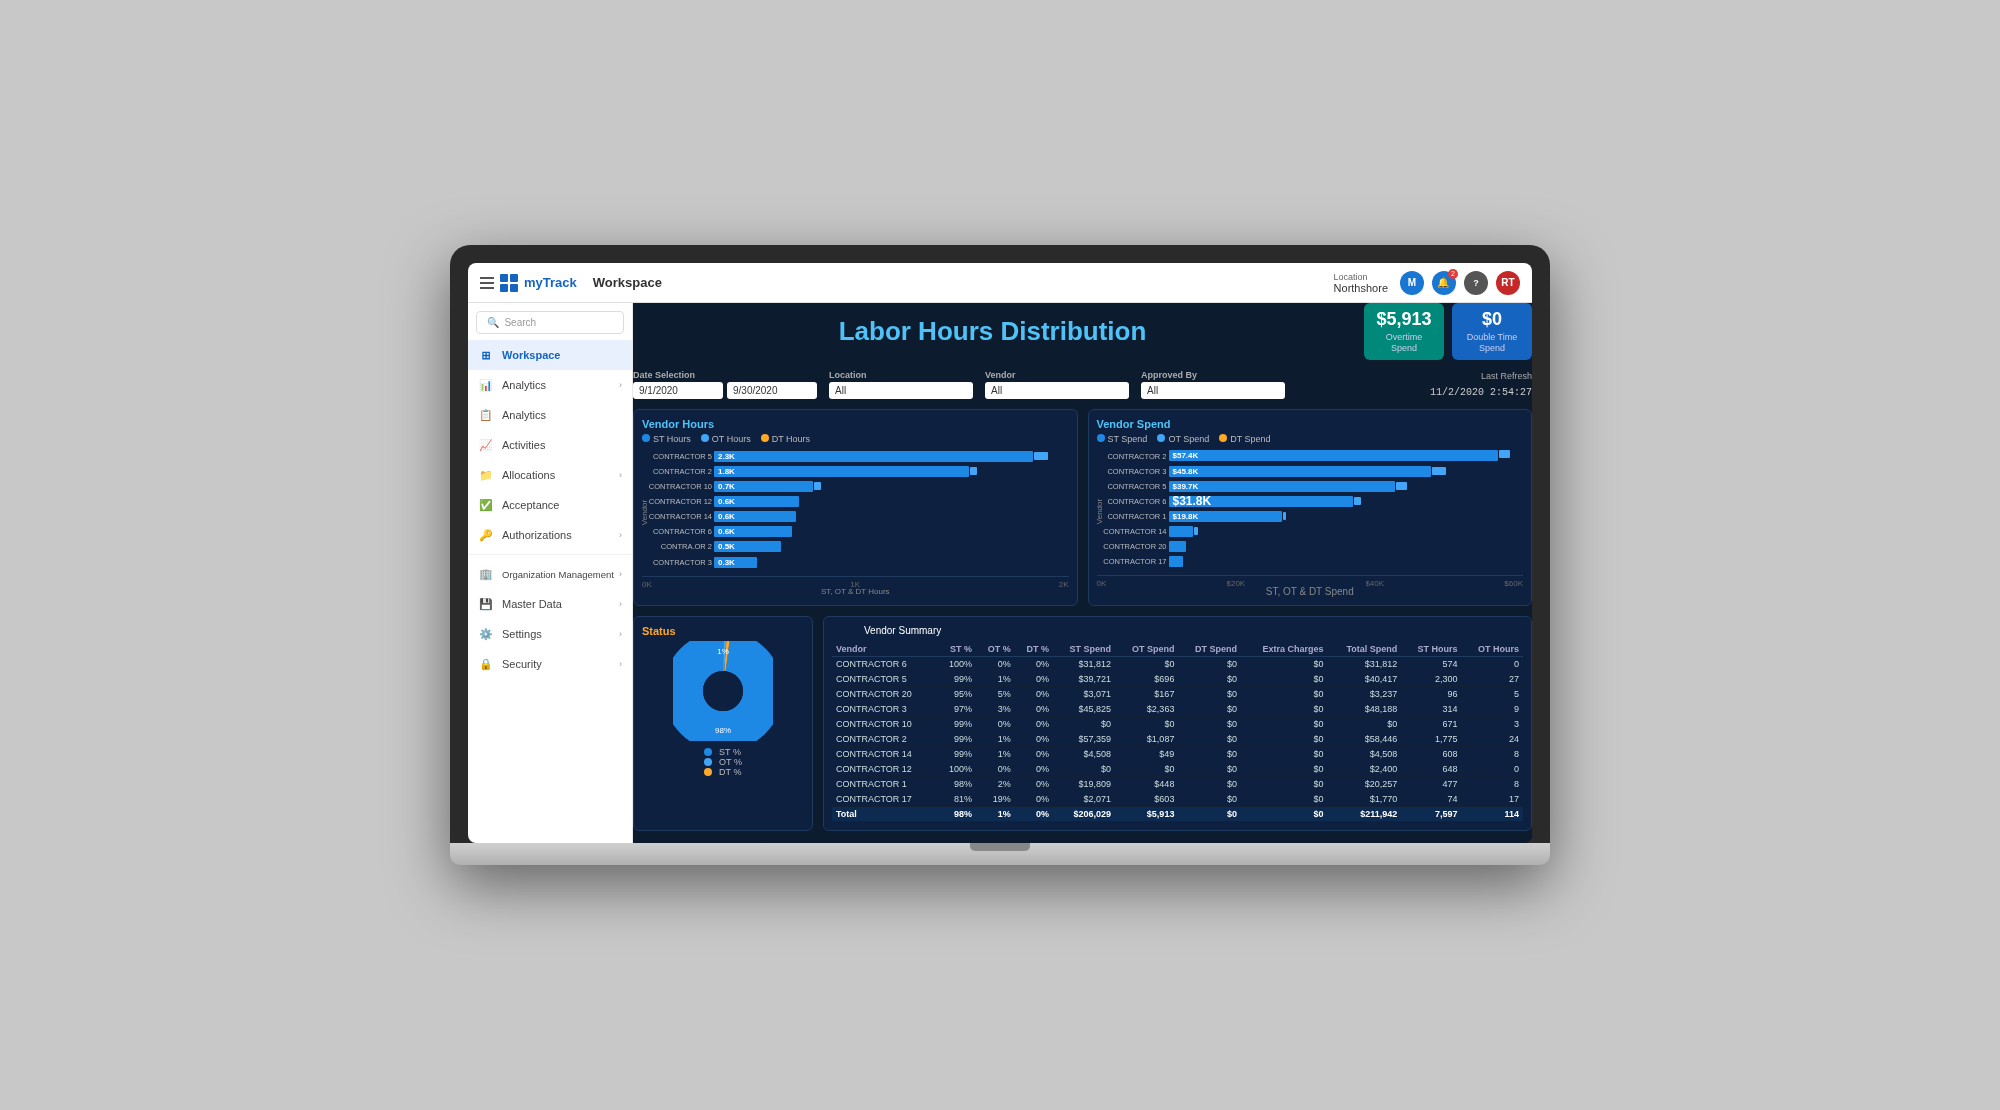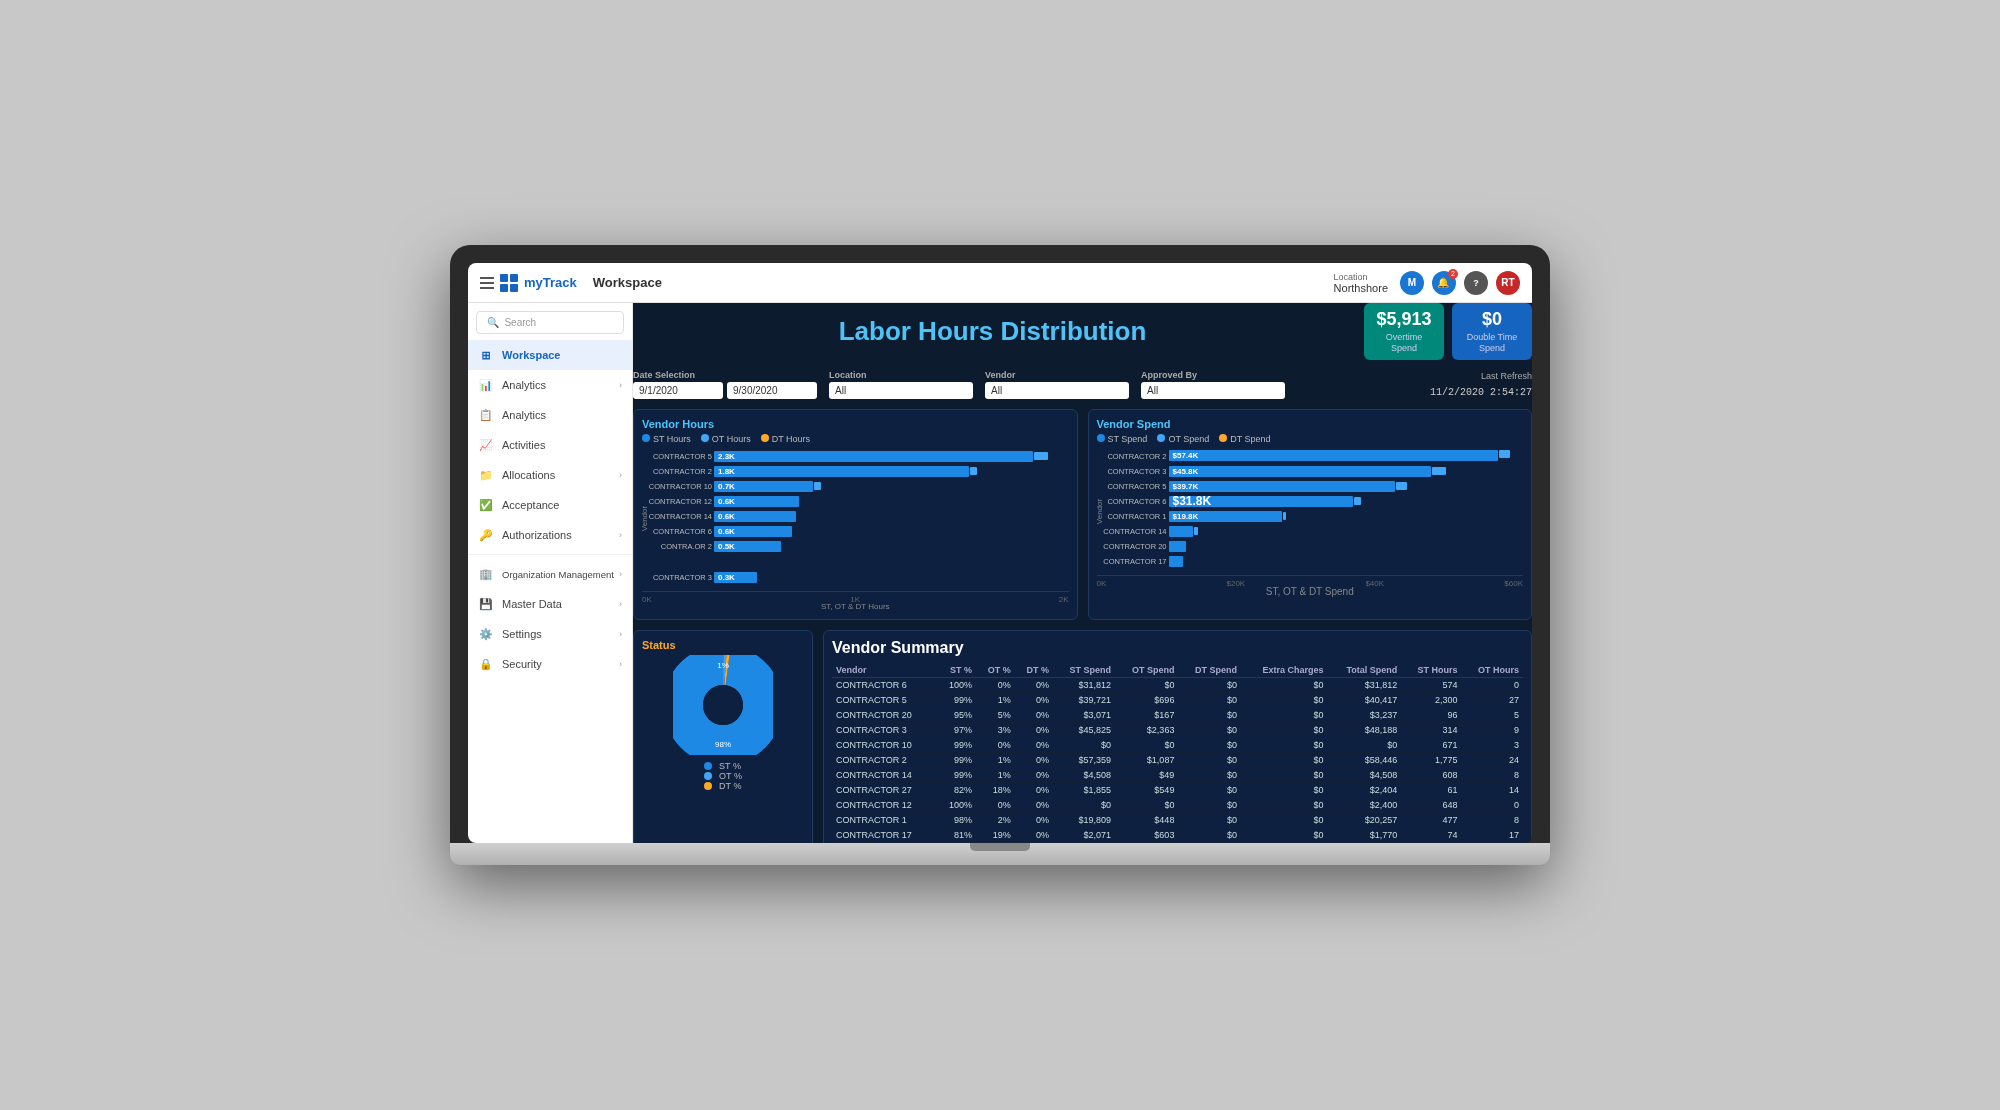--- a/index.html
+++ b/index.html
@@ -373,24 +373,25 @@
 
     
     .summary-panel {
       background: #0d2040;
       border: 1px solid #1e3a5f;
       border-radius: 6px;
       padding: 8px;
       overflow: hidden;
     }
     .summary-title {
-      font-size: 16px;
-      font-weight: 700;
+      font-size: 10px;
+      font-weight: 400;
       color: #fff;
       margin-bottom: 6px;
+      margin-left: 32px;
     }
     .summary-table {
       width: 100%;
       font-size: 9px;
       border-collapse: collapse;
     }
     .summary-table th {
       color: #aac;
       font-weight: 600;
       padding: 2px 4px;
@@ -611,21 +612,21 @@
                   </div>
                 </div>
                 <div style="position:relative;margin-bottom:2px;height:13px;">
                   <span style="position:absolute;left:-72px;font-size:7.5px;color:#bbb;width:70px;text-align:right;top:2px;">CONTRACTOR 6</span>
                   <div style="display:flex;height:13px;align-items:center;">
                     <div style="width:22%;height:11px;background:#1e88e5;border-radius:1px;display:flex;align-items:center;padding-left:4px;">
                       <span style="font-size:8px;color:#fff;font-weight:600;">0.6K</span>
                     </div>
                   </div>
                 </div>
-                <div style="position:relative;margin-bottom:18px;height:13px;">
+                <div style="position:relative;margin-bottom:3px;height:13px;">
                   <span style="position:absolute;left:-72px;font-size:7.5px;color:#bbb;width:70px;text-align:right;top:2px;">CONTRA.OR 2</span>
                   <div style="display:flex;height:13px;align-items:center;">
                     <div style="width:19%;height:11px;background:#1e88e5;border-radius:1px;display:flex;align-items:center;padding-left:4px;">
                       <span style="font-size:8px;color:#fff;font-weight:600;">0.5K</span>
                     </div>
                   </div>
                 </div>
                 <div style="position:relative;margin-bottom:2px;height:13px;">
                   <span style="position:absolute;left:-72px;font-size:7.5px;color:#bbb;width:70px;text-align:right;top:2px;">CONTRACTOR 3</span>
                   <div style="display:flex;height:13px;align-items:center;">
@@ -867,33 +868,20 @@
                       <td>0%</td>
                       <td>$4,508</td>
                       <td>$49</td>
                       <td>$0</td>
                       <td>$0</td>
                       <td>$4,508</td>
                       <td>608</td>
                       <td>8</td>
                     </tr>
                     <tr>
-                      <td>CONTRACTOR 27</td>
-                      <td>82%</td>
-                      <td>18%</td>
-                      <td>0%</td>
-                      <td>$1,855</td>
-                      <td>$549</td>
-                      <td>$0</td>
-                      <td>$0</td>
-                      <td>$2,404</td>
-                      <td>61</td>
-                      <td>14</td>
-                    </tr>
-                    <tr>
                       <td>CONTRACTOR 12</td>
                       <td>100%</td>
                       <td>0%</td>
                       <td>0%</td>
                       <td>$0</td>
                       <td>$0</td>
                       <td>$0</td>
                       <td>$0</td>
                       <td>$2,400</td>
                       <td>648</td>

